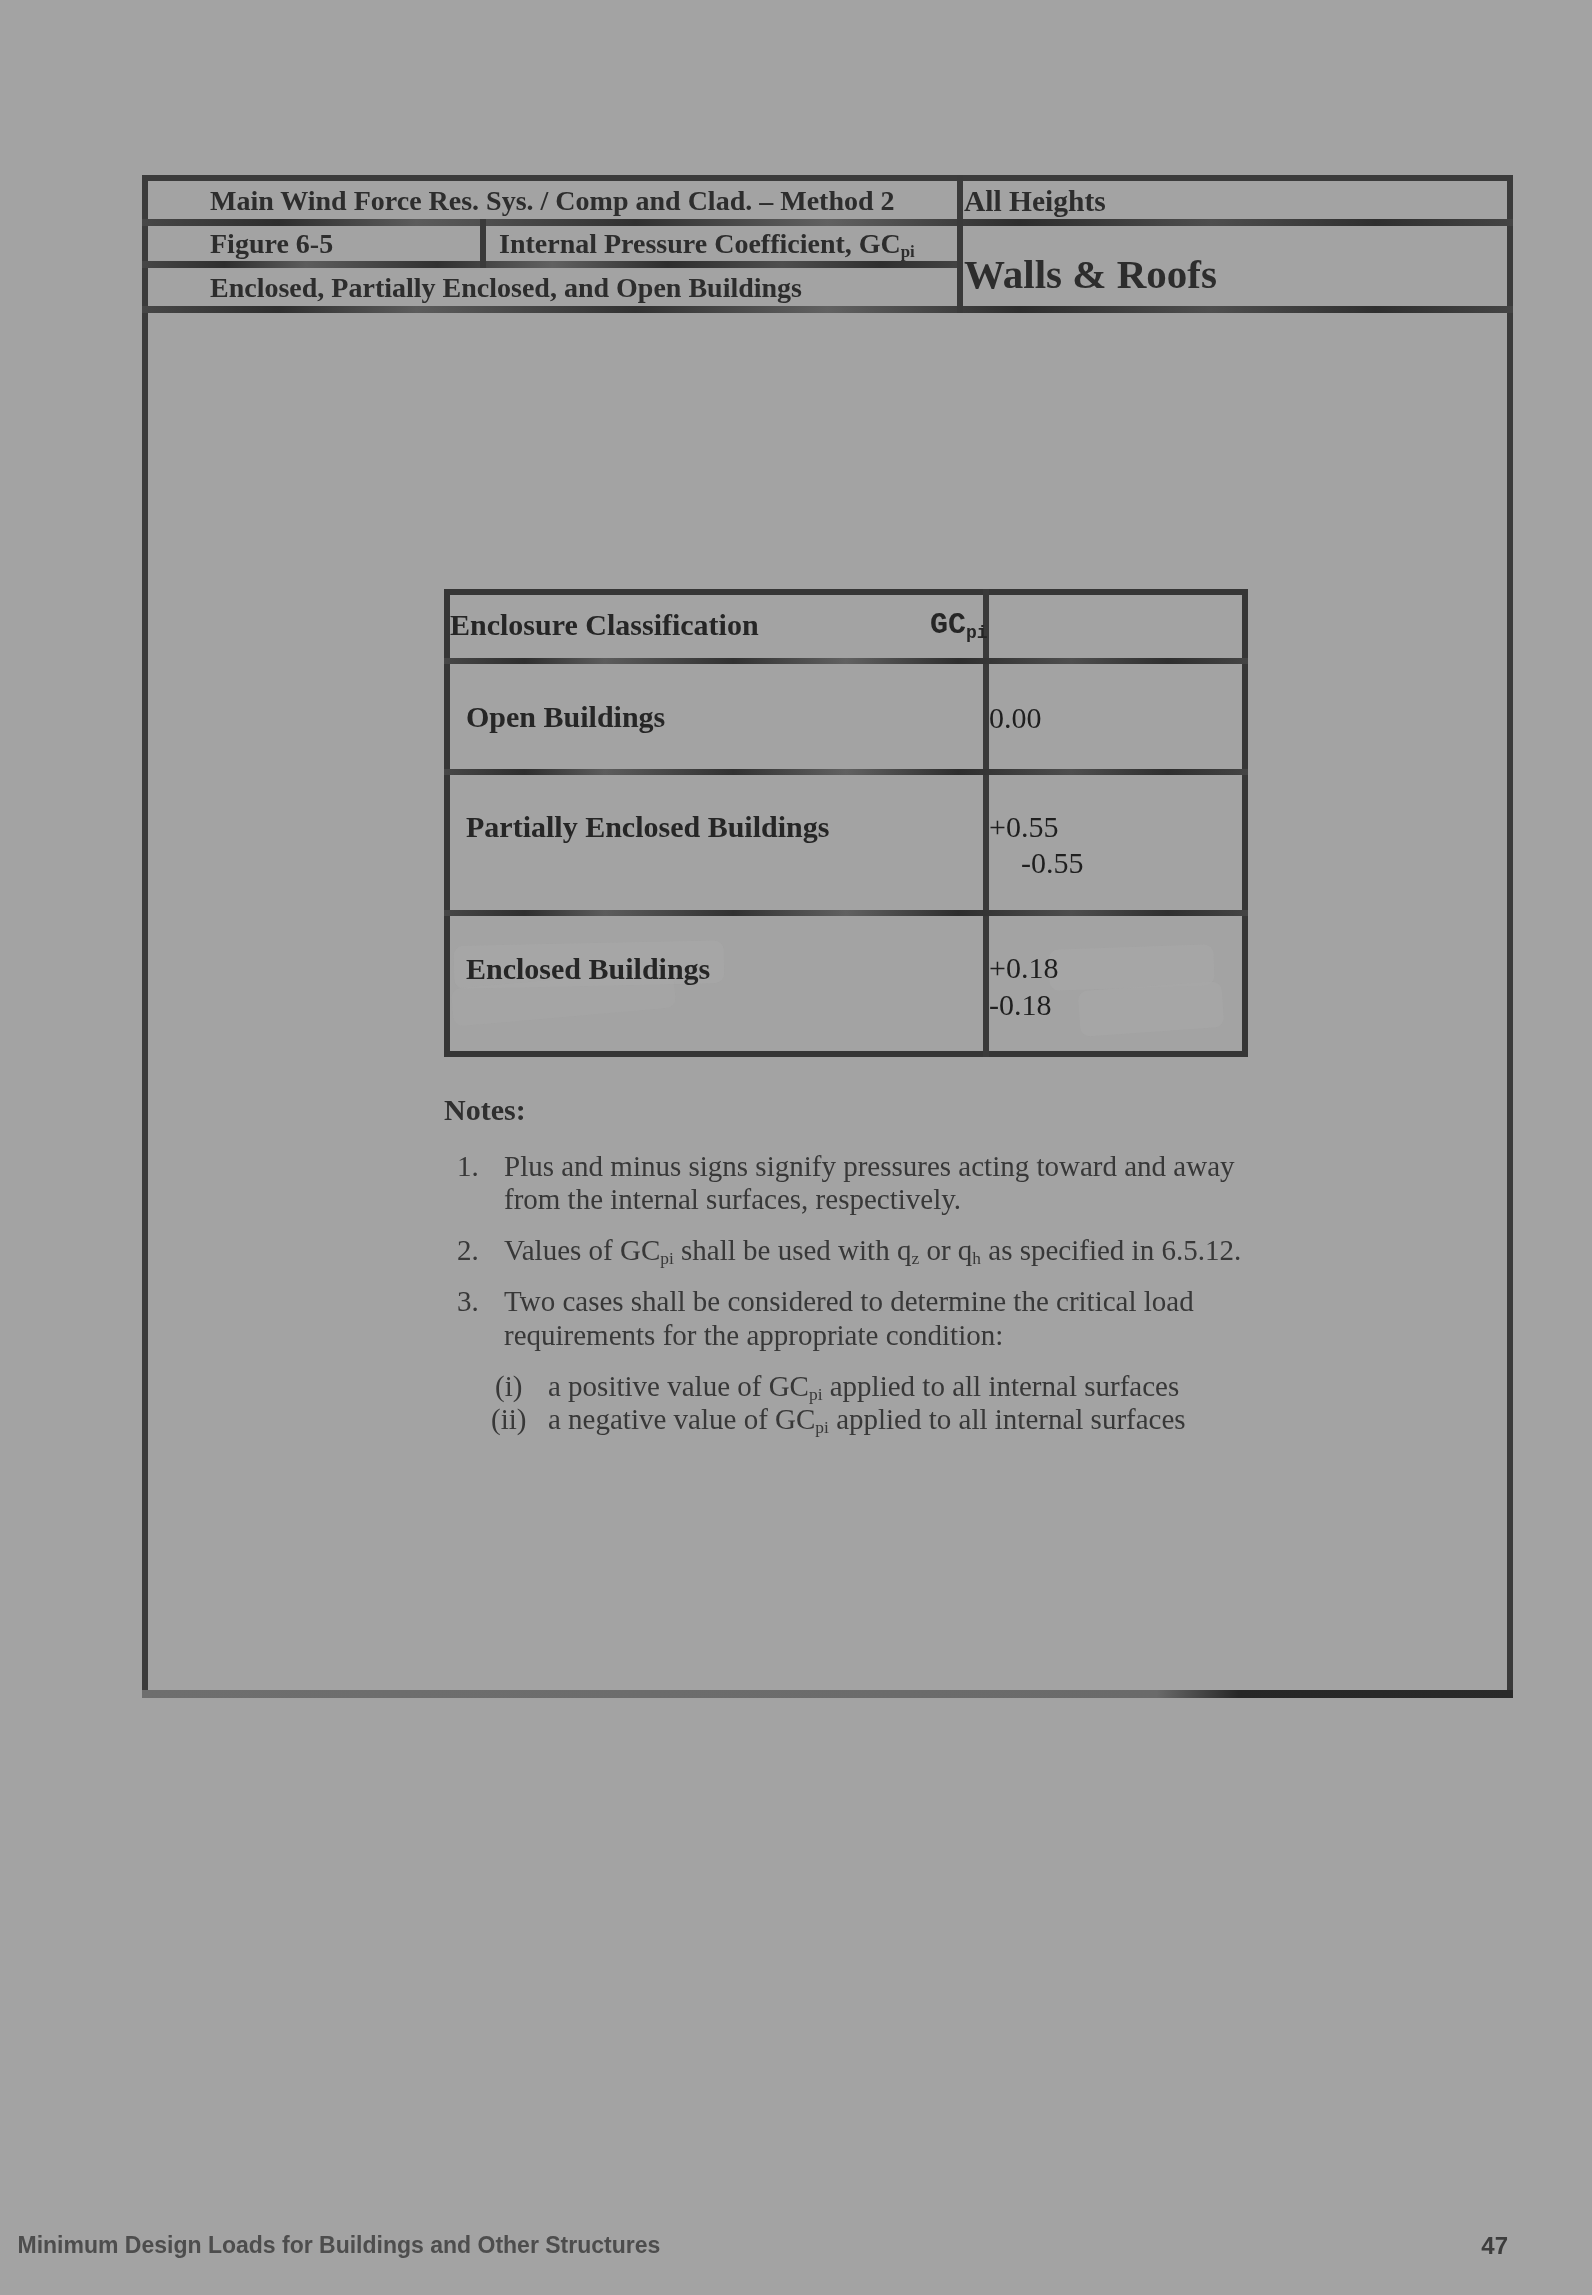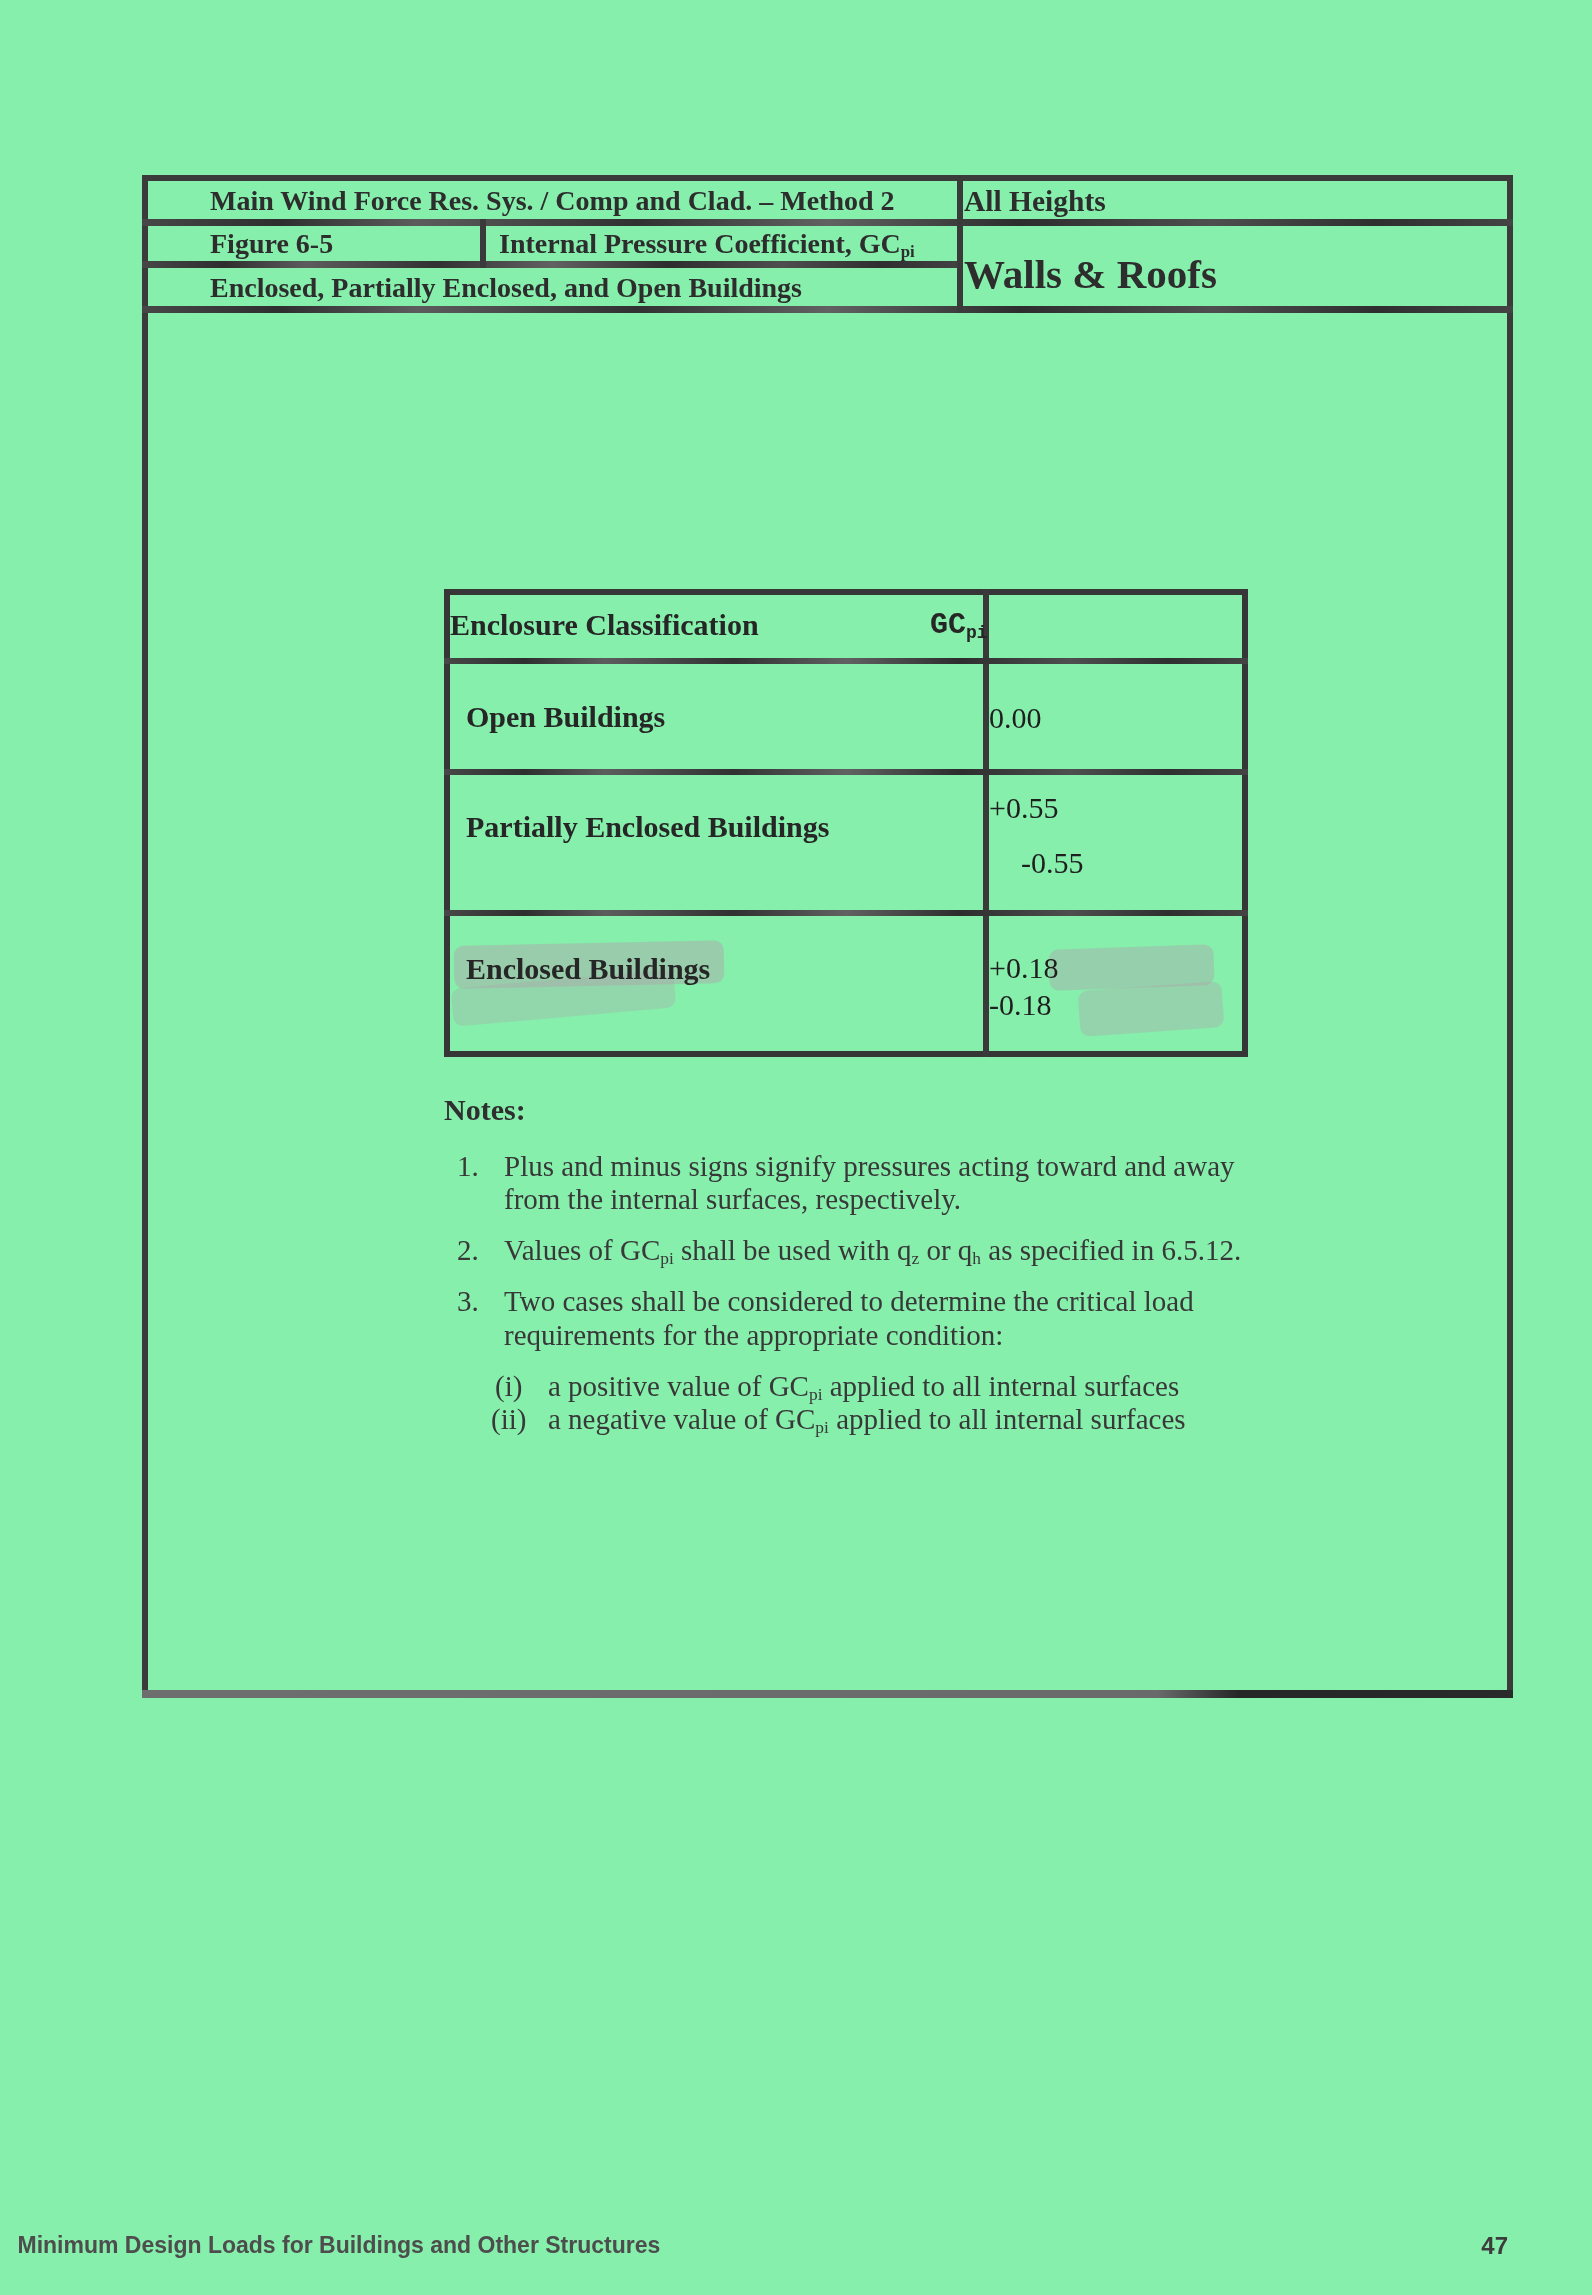--- a/index.html
+++ b/index.html
@@ -1,16 +1,16 @@
 <!DOCTYPE html>
 <html style="font-size:11.2px"><head>
 <meta charset="utf-8">
 <style>
   html,body{margin:0;padding:0;background:#ffffff;}
-  #page{position:relative;width:1592px;height:2295px;background:#86efac;overflow:hidden;
+  #page{position:relative;width:1592px;height:2295px;background:#a3a3a3;overflow:hidden;
         font-family:"Liberation Serif","DejaVu Serif",serif;color:#2a2a2a;}
   .abs{position:absolute;}
   .bold{font-weight:bold;}
   .ctr{text-align:left;}
   .hline{background:linear-gradient(90deg,#474747 0%,#2e2e2e 10%,#5c5c5c 20%,#313131 36%,
          #616161 50%,#2d2d2d 64%,#4e4e4e 78%,#2f2f2f 90%,#444 100%);}
   .vline{background:#3a3a3a;}
   .hdr-txt{font-size:28px;line-height:34px;font-weight:bold;color:#2d2d2d;white-space:nowrap;}
   .tbl-label{font-size:30px;line-height:36px;font-weight:bold;color:#262626;white-space:nowrap;z-index:3;}
   .tbl-val{font-size:30px;line-height:35px;color:#1f1f1f;z-index:3;}
@@ -54,21 +54,21 @@
   <div class="abs hline" style="left:444px;top:769px;width:804px;height:5.6px;"></div>
   <div class="abs hline" style="left:444px;top:910px;width:804px;height:5.6px;"></div>
 
   <div class="abs tbl-label ctr" style="left:450px;top:607px;width:534px;">Enclosure Classification</div>
   <div class="abs tbl-label ctr" style="left:930px;top:607px;width:253px;font-family:Liberation Mono, monospace;">GC<sub>pi</sub></div>
 
   <div class="abs tbl-label" style="left:466px;top:699px;">Open Buildings</div>
   <div class="abs tbl-val ctr" style="left:989px;top:700px;width:253px;">0.00</div>
 
   <div class="abs tbl-label" style="left:466px;top:809px;">Partially Enclosed Buildings</div>
-  <div class="abs tbl-val ctr" style="left:989px;top:790px;width:253px;">+0.55</div>
+  <div class="abs tbl-val ctr" style="left:989px;top:809px;width:253px;">+0.55</div>
   <div class="abs tbl-val ctr" style="left:989px;top:845px;width:221px;padding-left:32px;">-0.55</div>
 
   <div class="abs hl" style="left:454px;top:943px;width:270px;height:43px;opacity:0.50;transform:rotate(-1.2deg);"></div>
   <div class="abs hl" style="left:452px;top:979px;width:223px;height:38px;opacity:0.36;transform:rotate(-5deg);"></div>
   <div class="abs hl" style="left:1049px;top:947px;width:165px;height:41px;opacity:0.46;transform:rotate(-2deg);"></div>
   <div class="abs hl" style="left:1079px;top:986px;width:144px;height:46px;opacity:0.40;transform:rotate(-4deg);"></div>
 
   <div class="abs tbl-label" style="left:466px;top:951px;">Enclosed Buildings</div>
   <div class="abs tbl-val ctr" style="left:989px;top:950px;width:253px;">+0.18</div>
   <div class="abs tbl-val ctr" style="left:989px;top:987px;width:253px;">-0.18</div>

